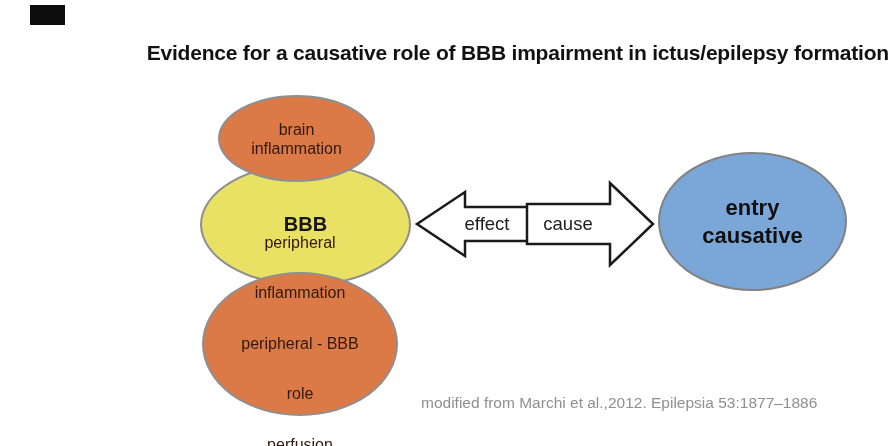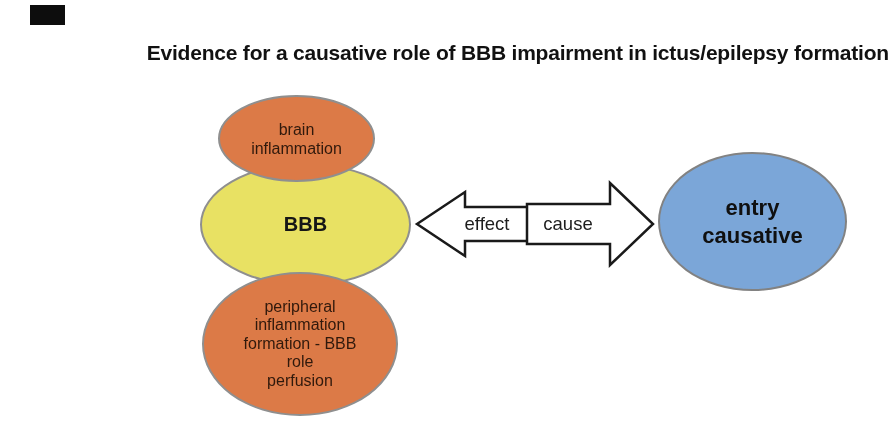--- a/index.html
+++ b/index.html
@@ -19,21 +19,21 @@
   }
   .ellipse span{display:block;}
   .node-orange{background:#dc7a47;border:2.5px solid #8f8f8f;color:#30190c;}
   .node-yellow{background:#e8e163;border:2.5px solid #8f8f8f;color:#161616;z-index:2;}
   .node-blue{background:#7ba6d8;border:2.5px solid #828282;color:#101010;z-index:1;}
 
   .node-top{left:218px;top:95px;width:157px;height:87px;z-index:3;font-size:16px;line-height:19px;}
   .node-left{left:50px;top:148px;width:165px;height:153px;z-index:1;font-size:16.5px;line-height:21px;}
   .node-left .gap{margin-top:18px;}
   .node-center{left:200px;top:163px;width:211px;height:123px;font-size:20px;font-weight:bold;line-height:29px;}
-  .node-bottom{left:202px;top:272px;width:196px;height:144px;z-index:3;font-size:16px;line-height:18.5px;}
+  .node-bottom{left:202px;top:272px;width:196px;height:144px;z-index:3;font-size:16px;line-height:18.5px;gap:32px;}
   .node-bottom .gap{margin-top:8px;}
   .node-right{left:658px;top:152px;width:189px;height:139px;font-size:22px;font-weight:bold;line-height:28px;}
 
   .arrows{position:absolute;left:413px;top:180px;width:243px;height:88px;z-index:4;}
   .arrow-label{
     position:absolute;top:211px;width:80px;text-align:center;line-height:26px;
     font-size:18.5px;color:#1d1d1d;z-index:5;
   }
   .label-effect{left:447px;}
   .label-cause{left:528px;}
@@ -58,31 +58,32 @@
   </div>
 
 
   <div class="ellipse node-yellow node-center">
     <span>BBB</span>
   </div>
 
   <div class="ellipse node-orange node-bottom">
     <span>peripheral</span>
     <span>inflammation</span>
-    <span>formation - BBB</span>
+    <span>peripheral - BBB</span>
     <span>role</span>
     <span>perfusion</span>
   </div>
 
   <div class="ellipse node-blue node-right">
     <span>entry</span>
     <span>causative</span>
   </div>
 
   <svg class="arrows" viewBox="0 0 243 88" xmlns="http://www.w3.org/2000/svg">
     <polygon points="4,44 52,12 52,27 135,27 135,61 52,61 52,76" fill="#ffffff" stroke="#1a1a1a" stroke-width="2.5" stroke-linejoin="miter"></polygon>
     <polygon points="114,24 197,24 197,3 240,44 197,85 197,64 114,64" fill="#ffffff" stroke="#1a1a1a" stroke-width="2.5" stroke-linejoin="miter"></polygon>
   </svg>
   <div class="arrow-label label-effect">effect</div>
   <div class="arrow-label label-cause">cause</div>
 
+  <div class="citation">modified from Marchi et al.,2012. Epilepsia 53:1877–1886</div>
 
 </div>
 
 </body></html>

